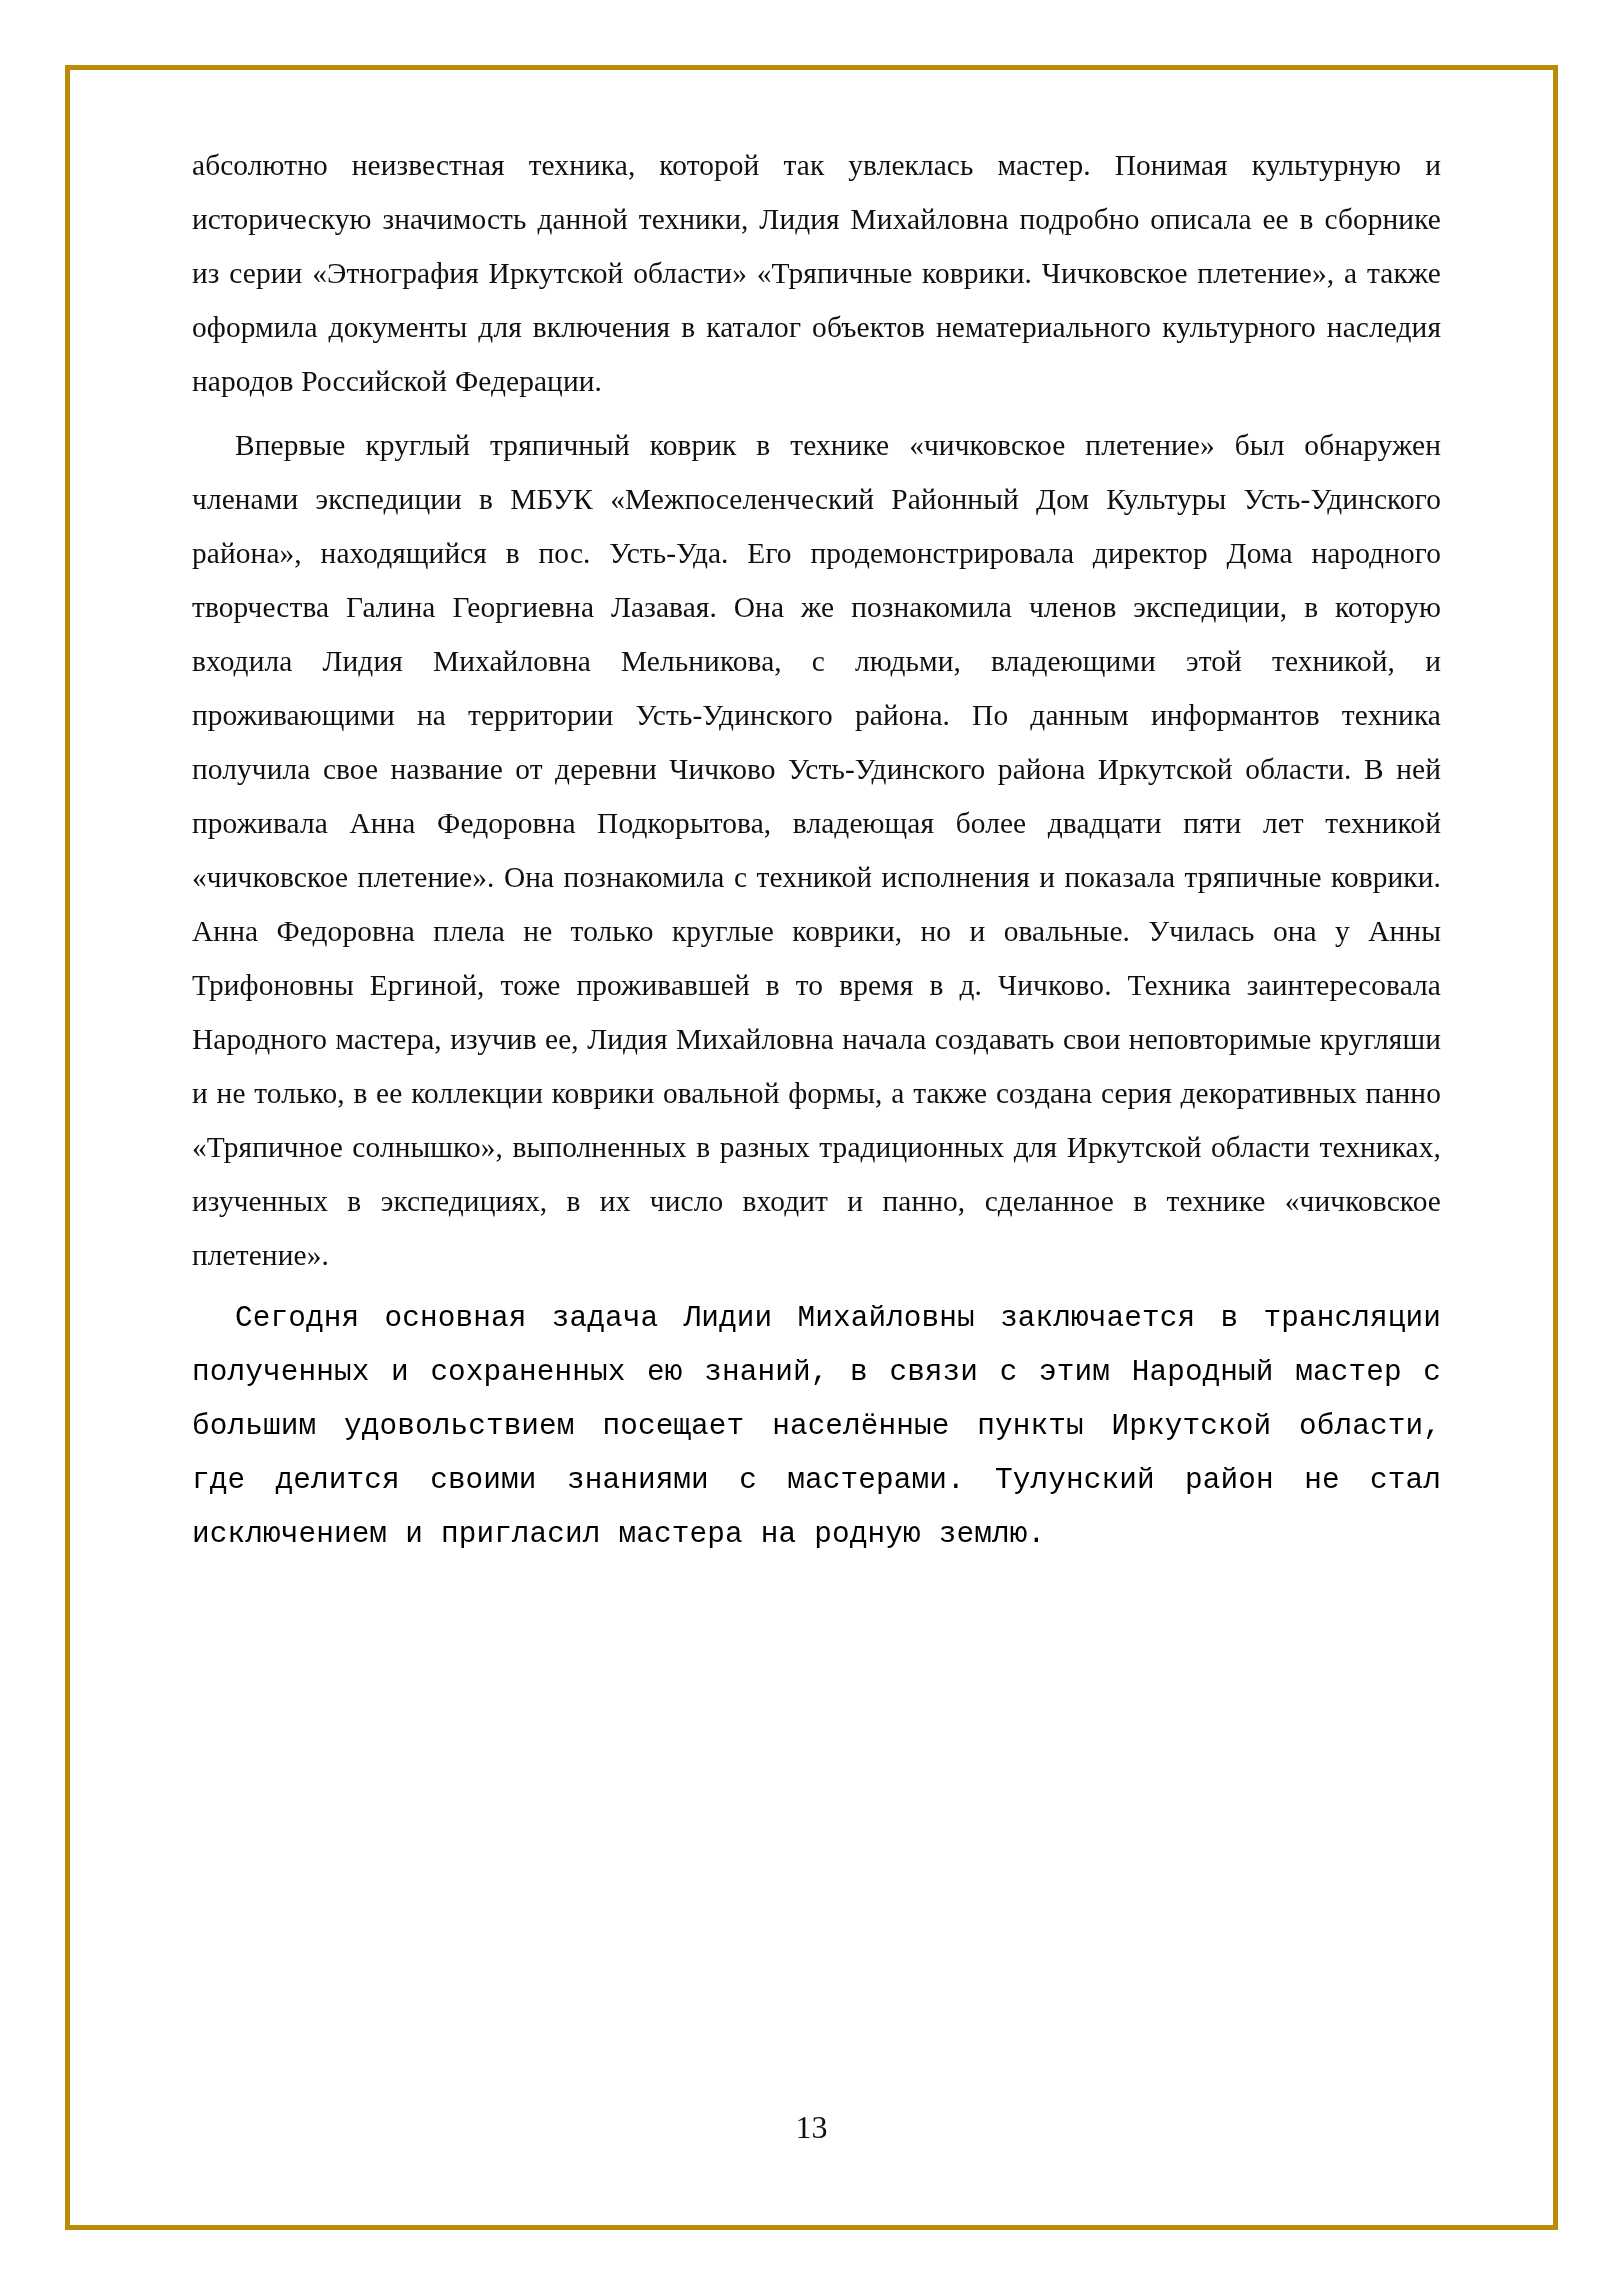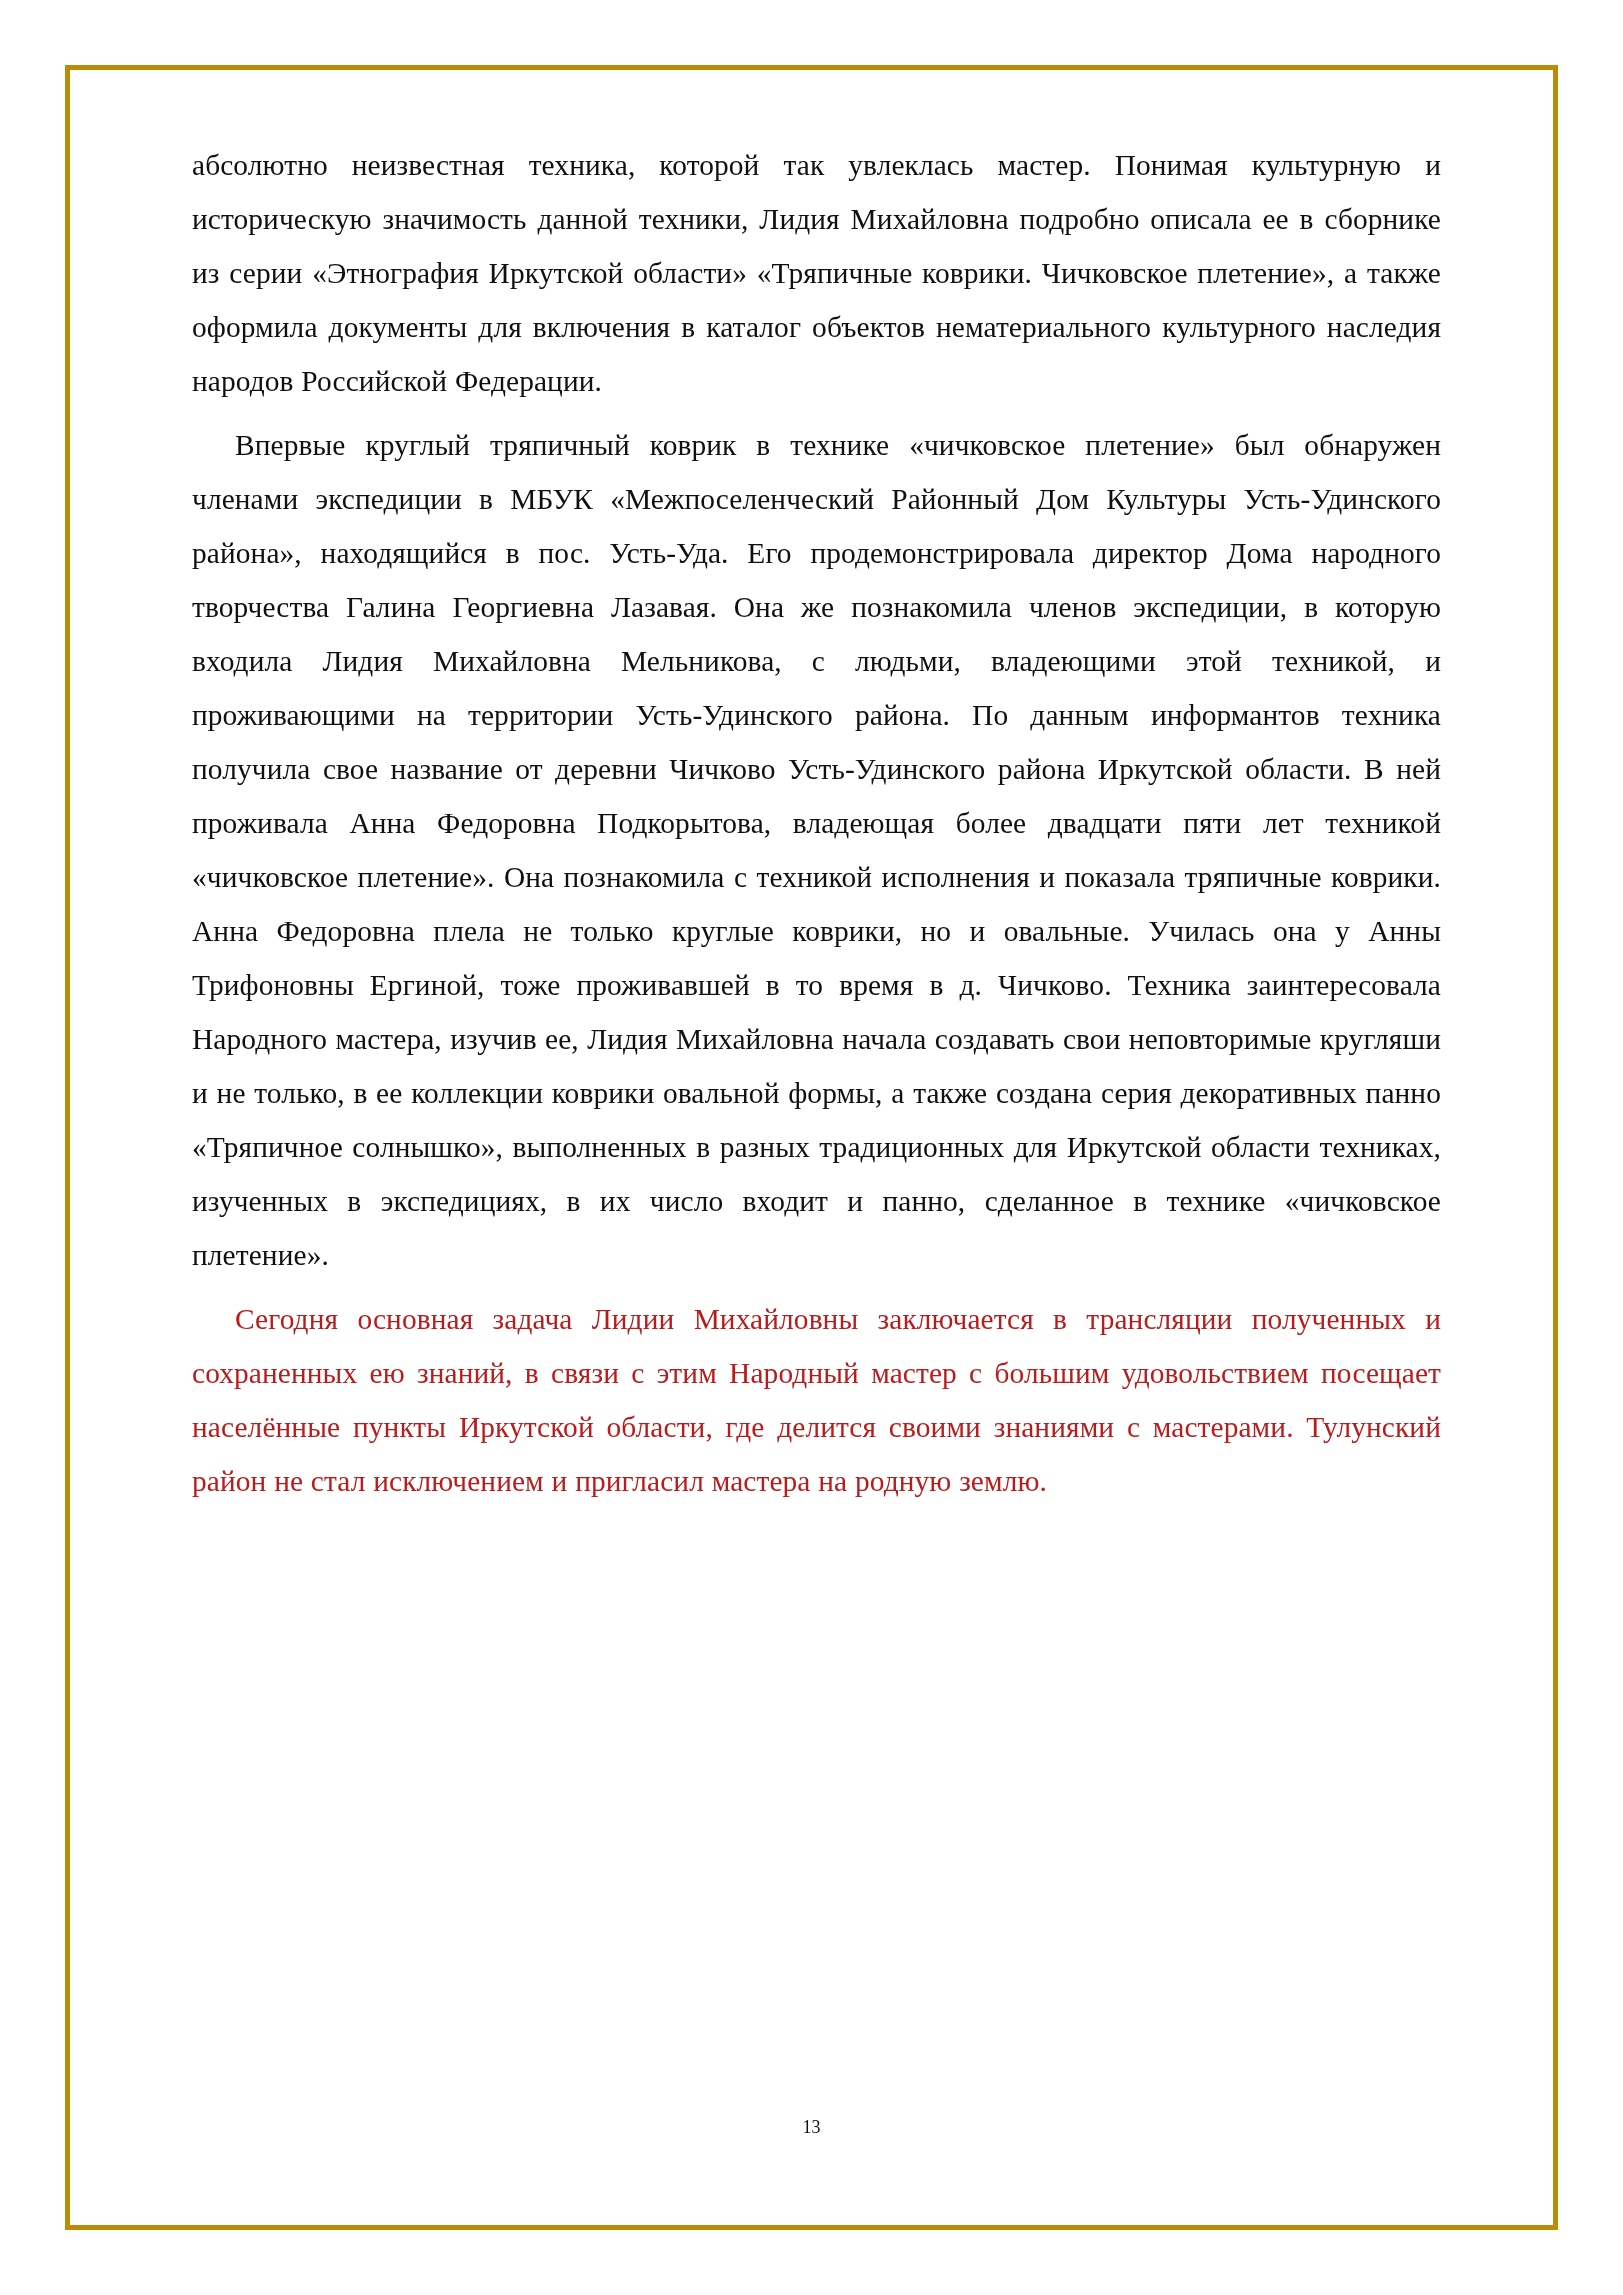--- a/index.html
+++ b/index.html
@@ -52,31 +52,31 @@
     text-indent: 43px;
   }
 
   
   .page-number {
     position: absolute;
     left: 0;
     right: 0;
     top: 2112px;
     text-align: center;
-    font-size: 18px;
+    font-size: 32px;
     line-height: 30px;
     color: #101010;
     font-family: "Liberation Serif", "DejaVu Serif", serif;
   }
 </style>
 </head>
 <body style="background: rgb(255, 255, 255);">
 
 <div class="page-frame" style="border-color: rgb(187, 140, 7);"></div>
 
 <div class="doc-body">
   <p class="doc-paragraph" style="color: rgb(16, 16, 16);">абсолютно неизвестная техника, которой так увлеклась мастер. Понимая культурную и историческую значимость данной техники, Лидия Михайловна подробно описала ее в сборнике из серии «Этнография Иркутской области» «Тряпичные коврики. Чичковское плетение», а также оформила документы для включения в каталог объектов нематериального культурного наследия народов Российской Федерации.</p>
   <p class="doc-paragraph indented" style="color: rgb(16, 16, 16);">Впервые круглый тряпичный коврик в технике «чичковское плетение» был обнаружен членами экспедиции в МБУК «Межпоселенческий Районный Дом Культуры Усть-Удинского района», находящийся в пос. Усть-Уда. Его продемонстрировала директор Дома народного творчества Галина Георгиевна Лазавая. Она же познакомила членов экспедиции, в которую входила Лидия Михайловна Мельникова, с людьми, владеющими этой техникой, и проживающими на территории Усть-Удинского района. По данным информантов техника получила свое название от деревни Чичково Усть-Удинского района Иркутской области. В ней проживала Анна Федоровна Подкорытова, владеющая более двадцати пяти лет техникой «чичковское плетение». Она познакомила с техникой исполнения и показала тряпичные коврики. Анна Федоровна плела не только круглые коврики, но и овальные. Училась она у Анны Трифоновны Ергиной, тоже проживавшей в то время в д. Чичково. Техника заинтересовала Народного мастера, изучив ее, Лидия Михайловна начала создавать свои неповторимые кругляши и не только, в ее коллекции коврики овальной формы, а также создана серия декоративных панно «Тряпичное солнышко», выполненных в разных традиционных для Иркутской области техниках, изученных в экспедициях, в их число входит и панно, сделанное в технике «чичковское плетение».</p>
-  <p class="doc-paragraph indented" style="color: #b91c1c;">Сегодня основная задача Лидии Михайловны заключается в трансляции полученных и сохраненных ею знаний, в связи с этим Народный мастер с большим удовольствием посещает населённые пункты Иркутской области, где делится своими знаниями с мастерами. Тулунский район не стал исключением и пригласил мастера на родную землю.</p>
+  <p class="doc-paragraph indented" style="color: #000000; font-family: Liberation Mono, monospace;">Сегодня основная задача Лидии Михайловны заключается в трансляции полученных и сохраненных ею знаний, в связи с этим Народный мастер с большим удовольствием посещает населённые пункты Иркутской области, где делится своими знаниями с мастерами. Тулунский район не стал исключением и пригласил мастера на родную землю.</p>
 </div>
 
 <div class="page-number" style="color: rgb(16, 16, 16);">13</div>
 
 
 </body></html>

